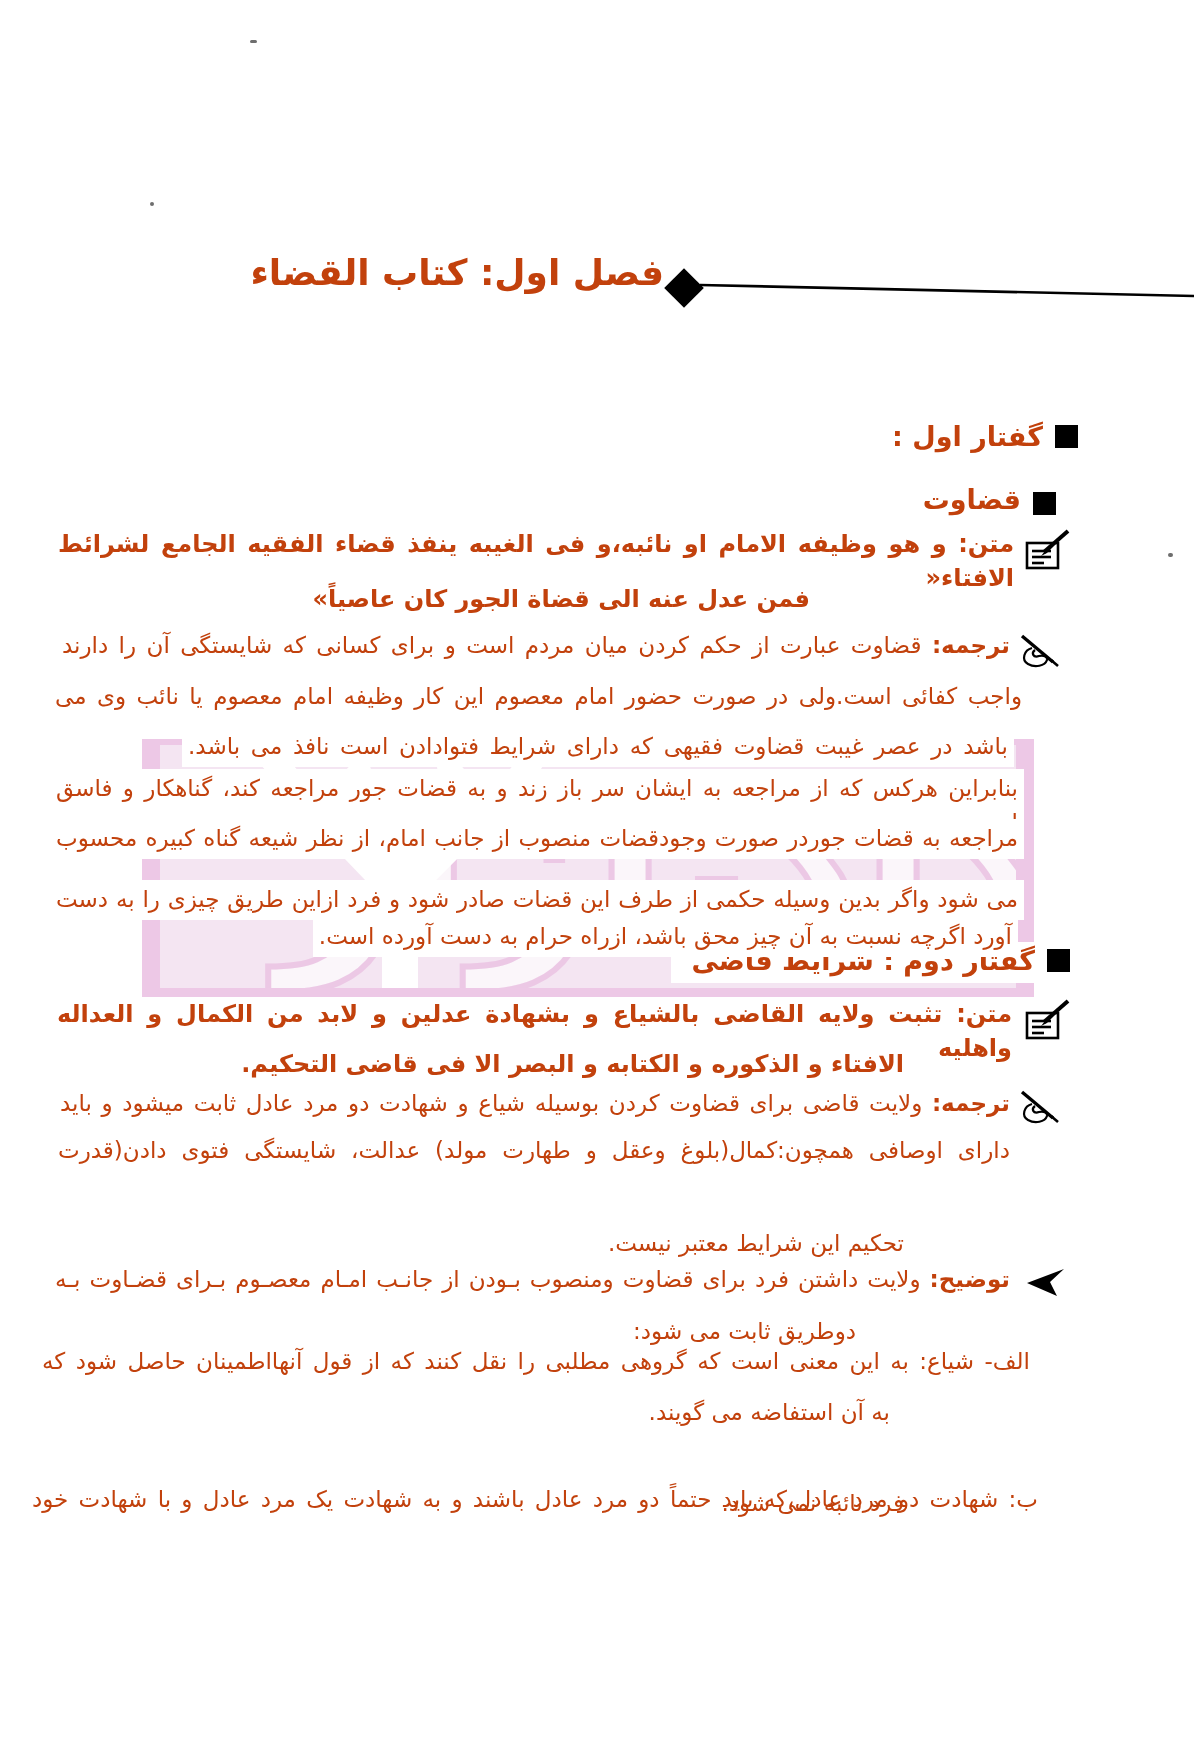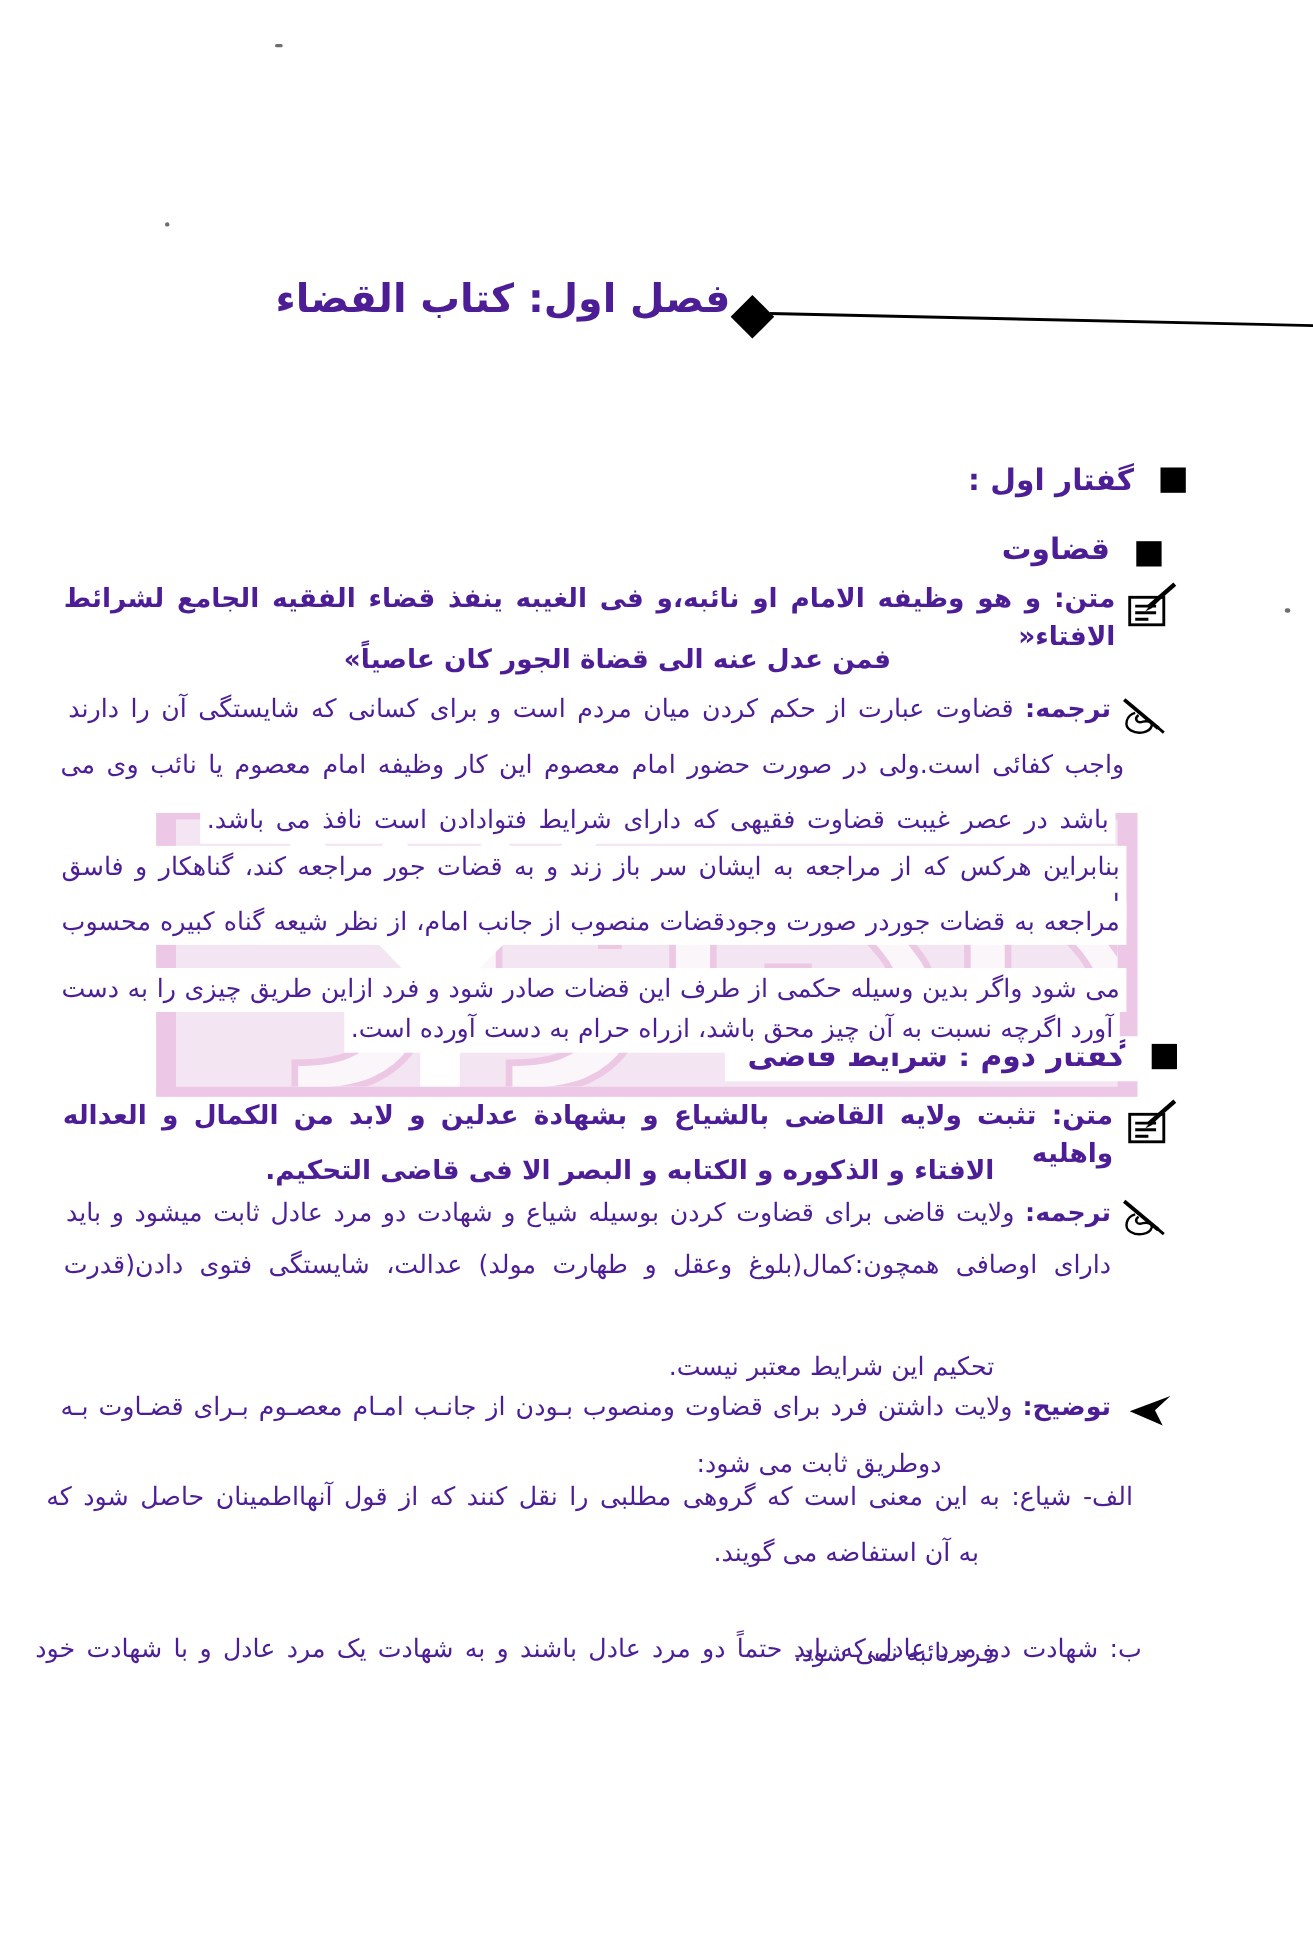--- a/index.html
+++ b/index.html
@@ -2,39 +2,39 @@
 <html lang="fa" dir="rtl"><head>
 <meta charset="utf-8">
 <style>
   html,body{margin:0;padding:0;background:#e8e8e8;}
   .page{
     position:relative;
     width:1194px;height:1759px;
     margin:0 auto;
     background:#ffffff;
     font-family:"DejaVu Sans", sans-serif;
-    color:#4c1d95;
+    color:#c2410c;
     direction:rtl;
     overflow:hidden;
   }
   
   .chapter-title{
     position:absolute;top:252px;right:530px;
     font-size:36px;font-weight:bold;white-space:nowrap;
     letter-spacing:0px;
   }
   .chapter-diamond{
     position:absolute;left:670px;top:274px;
     width:28px;height:28px;background:#000;
     transform:rotate(45deg);
   }
   .chapter-rule{position:absolute;left:700px;top:280px;width:494px;height:22px;}
   
   .heading{
-    position:absolute;display:flex;align-items:center;gap:24px;
+    position:absolute;display:flex;align-items:center;gap:12px;
     font-size:27px;font-weight:bold;white-space:nowrap;z-index:2;
   }
   .sq{width:23px;height:23px;background:#000;flex:0 0 auto;}
   .h-goftar1{top:421px;right:116px;}
   .h-qazavat{top:484px;right:138px;align-items:flex-end;}
   .h-goftar2{top:942px;right:116px;background:#fff;padding:3px 8px 7px 20px;}
   
   .ln{
     position:absolute;font-size:23px;line-height:34px;z-index:2;
     text-align:justify;text-align-last:justify;

